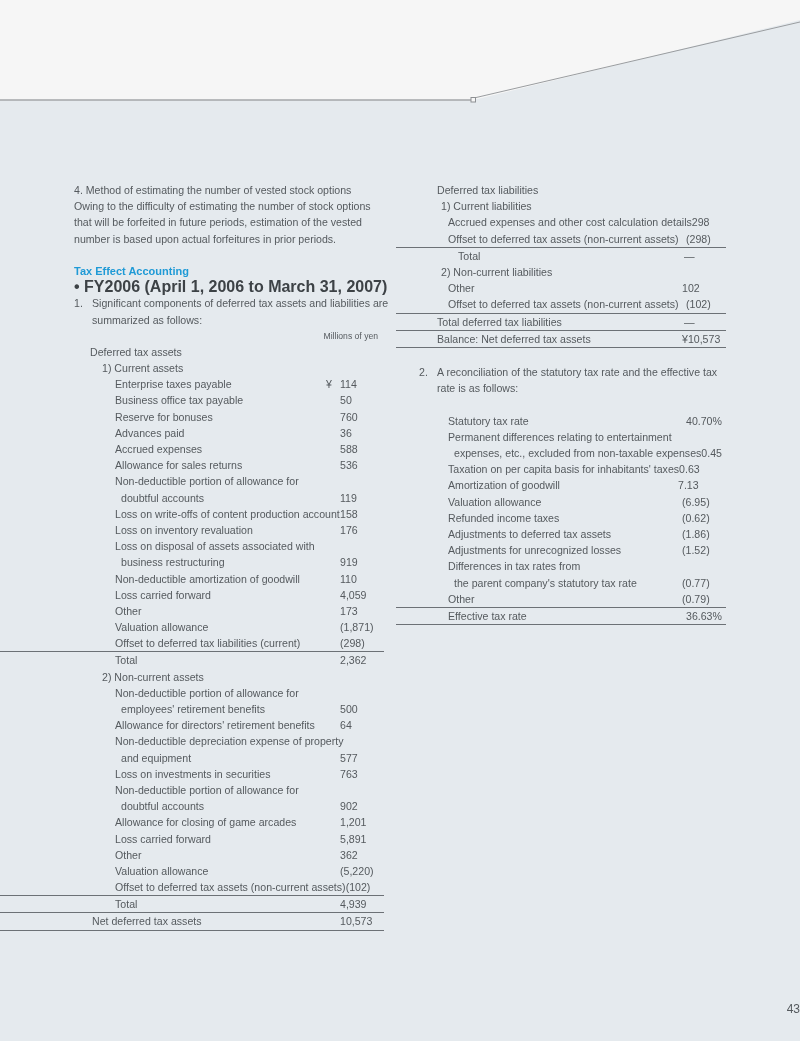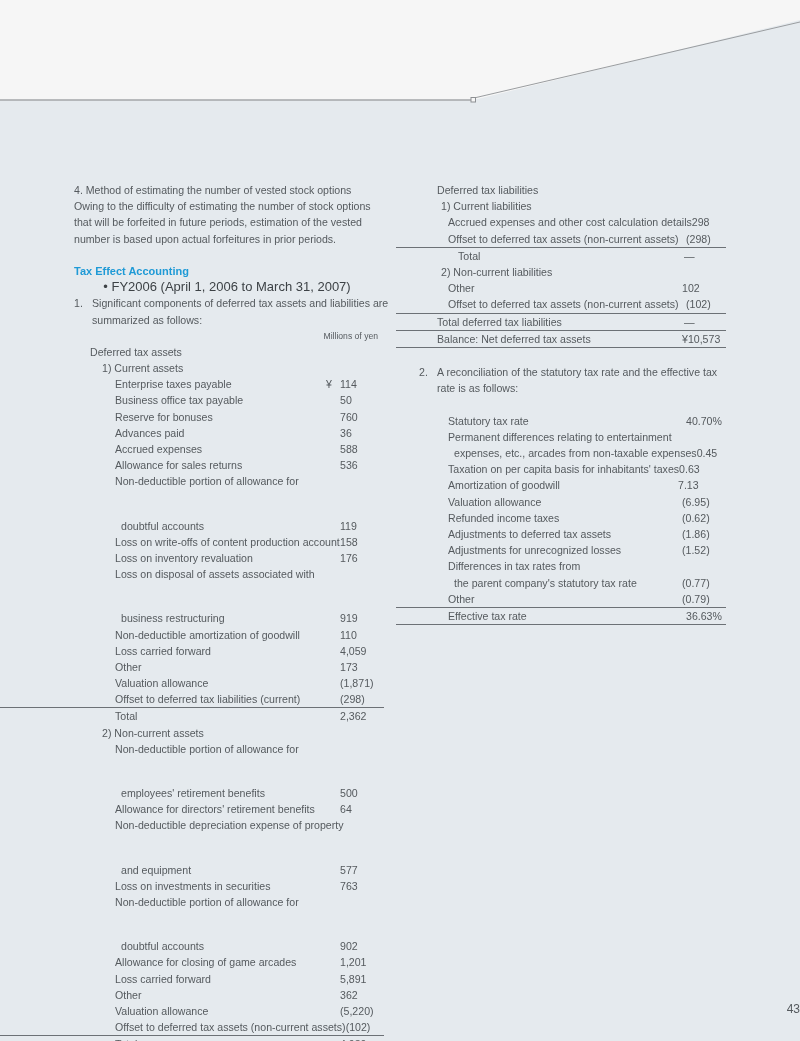--- a/index.html
+++ b/index.html
@@ -14,32 +14,32 @@
       position: absolute; left: 0; top: 0; width: 800px; height: 100px;
       background: #f6f6f6;
     }
     .top-svg { position: absolute; left: 0; top: 0; width: 800px; height: 110px; }
     .col { position: absolute; }
     .col-left { left: 74px; top: 182px; width: 306px; }
     .col-right { left: 396px; top: 182px; width: 330px; }
     .line { height: 16.2px; line-height: 16.2px; white-space: nowrap; position: relative; }
     .gap { height: 16.2px; }
     .heading { color: #1f9ad6; font-weight: bold; font-size: 11px; }
-    .subhead { color: #3d4246; font-weight: normal; font-size: 13px; text-align: center; }
+    .subhead { color: #3d4246; font-weight: bold; font-size: 16px; text-align: center; }
     .num-list { display: flex; }
     .num-list .n { width: 18px; flex: none; }
     .unit { text-align: right; font-size: 8.6px; padding-right: 2px; }
     .row { display: flex; height: 16.2px; line-height: 16.2px; white-space: nowrap; }
     .row .lbl { flex: 1; }
     .row .cur { width: 14px; text-align: left; }
     .row .val { text-align: left; min-width: 40px; }
     .ind0 { padding-left: 16px; }
     .ind1 { padding-left: 28px; }
     .ind2 { padding-left: 41px; }
-    .ind3 { padding-left: 47px; margin-top: 28px; }
+    .ind3 { padding-left: 47px; }
     .rind0 { padding-left: 41px; }
     .rind1 { padding-left: 45px; }
     .rind2 { padding-left: 52px; }
     .rind3 { padding-left: 58px; }
     .rule-bottom { border-bottom: 1.2px solid #6c7176; }
     .page-number {
       position: absolute; left: 0; width: 800px; top: 1002px;
       text-align: right; font-size: 12px; color: #555a5e;
     }
   </style>
@@ -260,21 +260,21 @@
   <div>
     <div class="row rind2">
         <span class="lbl">Statutory tax rate</span>
         <span class="val">40.70%</span>
       </div>
     <div class="row rind2">
         <span class="lbl">Permanent differences relating to entertainment</span>
         <span class="val"></span>
       </div>
     <div class="row rind2" style="padding-left:58px">
-        <span class="lbl">expenses, etc., arcades from non-taxable expenses</span>
+        <span class="lbl">expenses, etc., excluded from non-taxable expenses</span>
         <span class="val" style="padding-right:8px">0.45</span>
       </div>
     <div class="row rind2">
         <span class="lbl">Taxation on per capita basis for inhabitants' taxes</span>
         <span class="val" style="padding-right:8px">0.63</span>
       </div>
     <div class="row rind2">
         <span class="lbl">Amortization of goodwill</span>
         <span class="val" style="padding-right:8px">7.13</span>
       </div>

